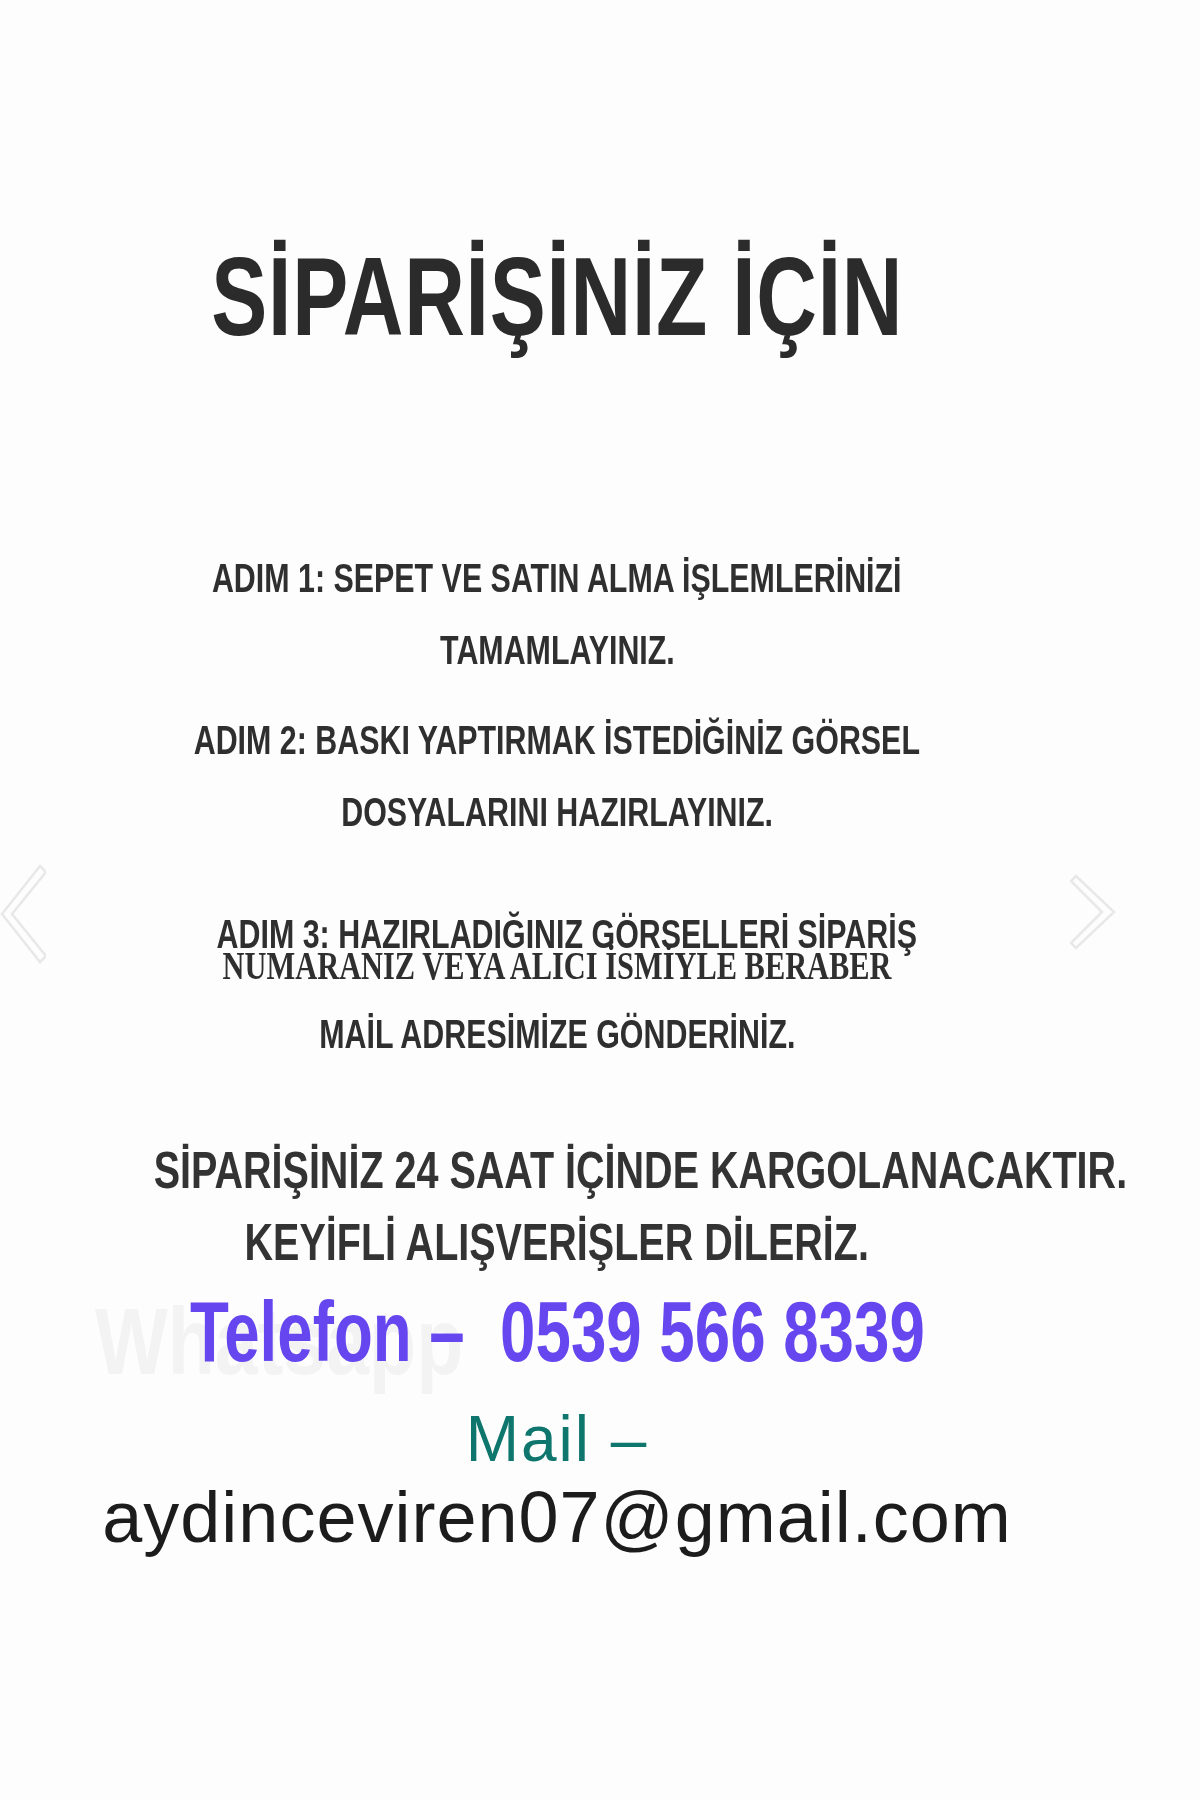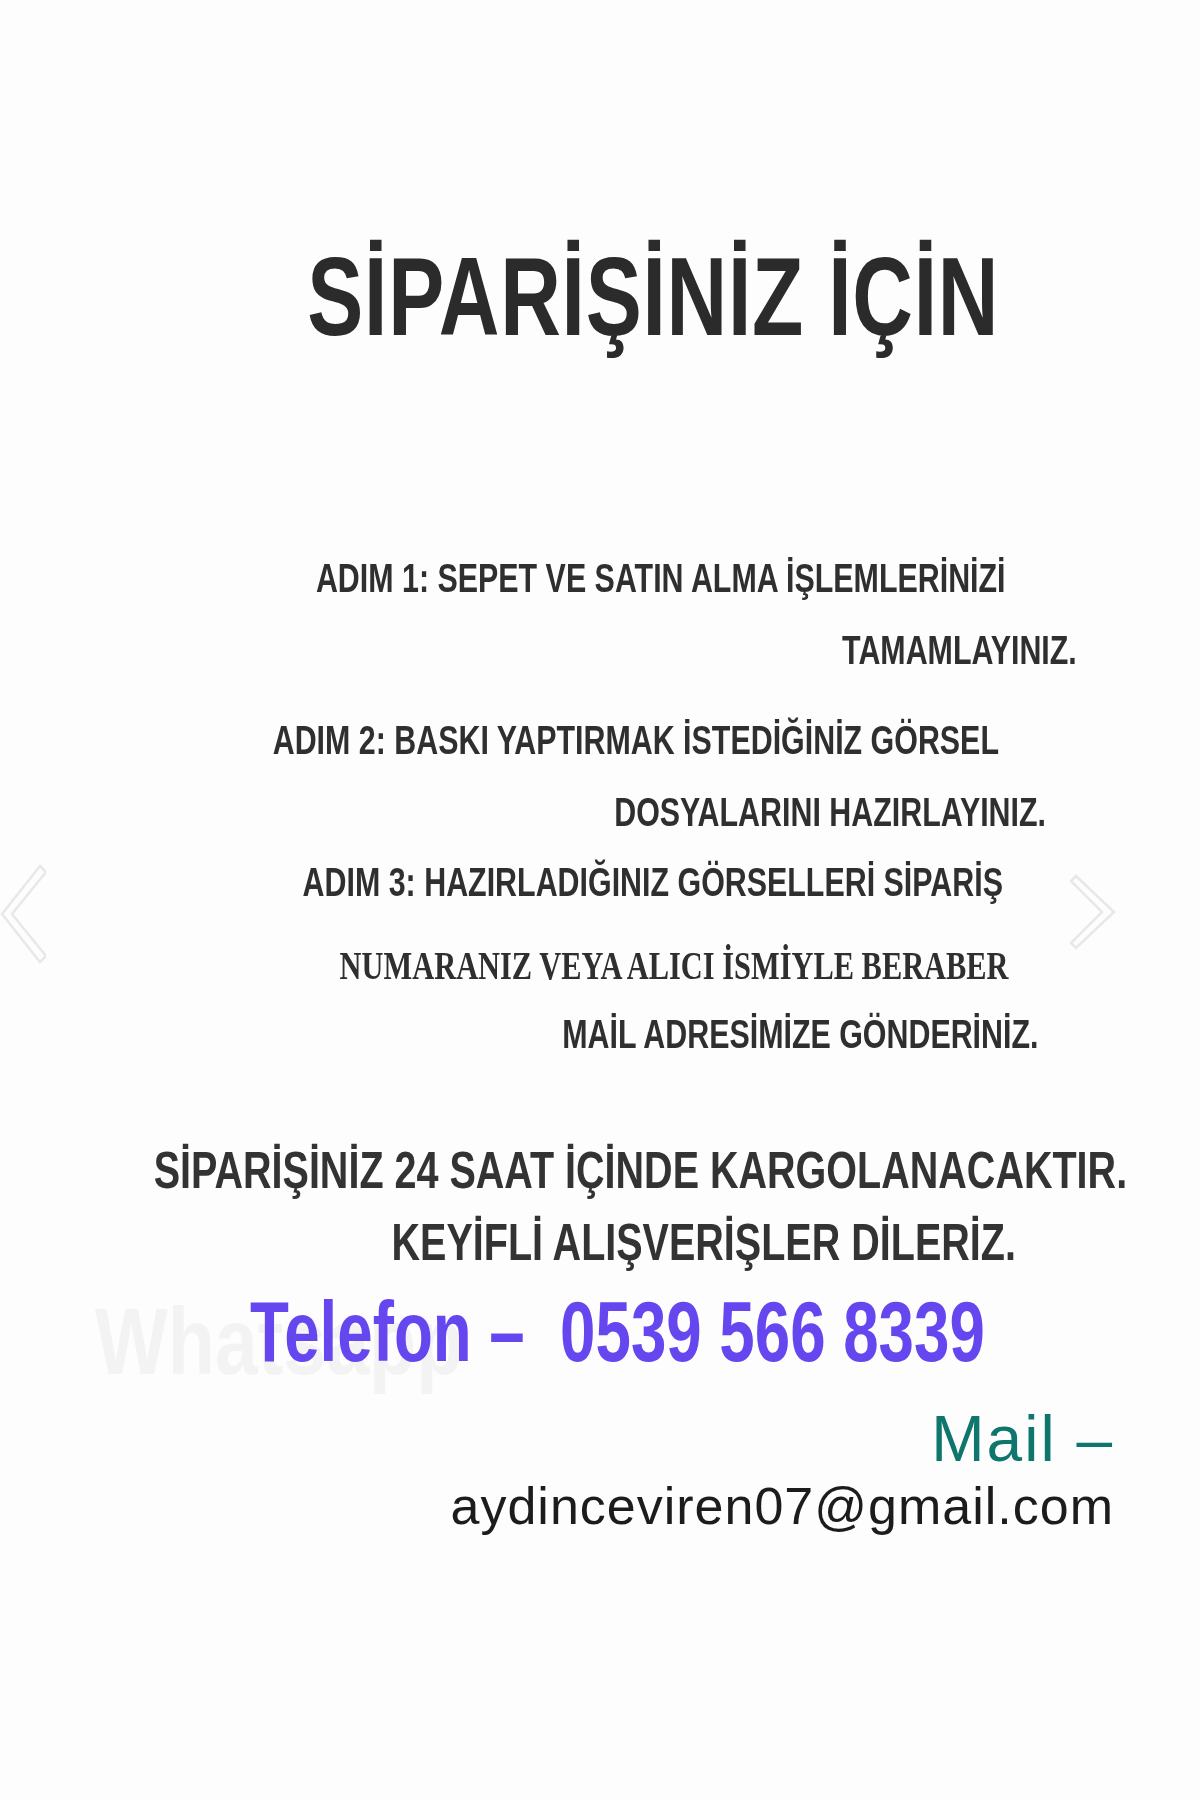--- a/index.html
+++ b/index.html
@@ -8,21 +8,21 @@
     background:#fdfdfd;
     overflow:hidden;
     position:relative;
     font-family:"Liberation Sans","DejaVu Sans",sans-serif;
   }
   .content{
     position:absolute;left:0;top:0;width:1114px;height:1800px;
   }
   .line{
     position:absolute;left:0;width:100%;
-    text-align:right;white-space:nowrap;
+    text-align:center;white-space:nowrap;
   }
   .cond{
     display:inline-block;
     transform:scaleX(0.78);
     transform-origin:50% 50%;
     white-space:nowrap;
   }
   .title-line{
     font-weight:700;
     font-size:112px;
@@ -51,21 +51,21 @@
     z-index:2;
   }
   .phone-line .cond{transform:scaleX(0.74);}
   .mail-label{
     font-size:64px;
     font-weight:400;
     color:#0f766e;
     letter-spacing:2px;
   }
   .email-line{
-    font-size:52px;
+    font-size:72px;
     font-weight:400;
     color:#1c1c1c;
     letter-spacing:1px;
   }
   .ghost{
     position:absolute;
     left:95px;top:1288px;
     font-size:94px;
     font-weight:700;
     color:#f3f3f3;
@@ -98,21 +98,21 @@
     <span class="cond">TAMAMLAYINIZ.</span>
   </div>
 
   <div class="line step-line" style="top:718px;">
     <span class="cond">ADIM 2: BASKI YAPTIRMAK İSTEDİĞİNİZ GÖRSEL</span>
   </div>
   <div class="line step-line" style="top:790px;">
     <span class="cond">DOSYALARINI HAZIRLAYINIZ.</span>
   </div>
 
-  <div class="line step-line" style="top:860px;">
+  <div class="line step-line" style="top:912px;padding-left:10px;">
     <span class="cond">ADIM 3: HAZIRLADIĞINIZ GÖRSELLERİ SİPARİŞ</span>
   </div>
   <div class="line step-line" style="top:942px;font-family:Liberation Serif, serif;">
     <span class="cond">NUMARANIZ VEYA ALICI İSMİYLE BERABER</span>
   </div>
   <div class="line step-line" style="top:1012px;">
     <span class="cond">MAİL ADRESİMİZE  GÖNDERİNİZ.</span>
   </div>
 
   <div class="line note-line" style="top:1100px;">

